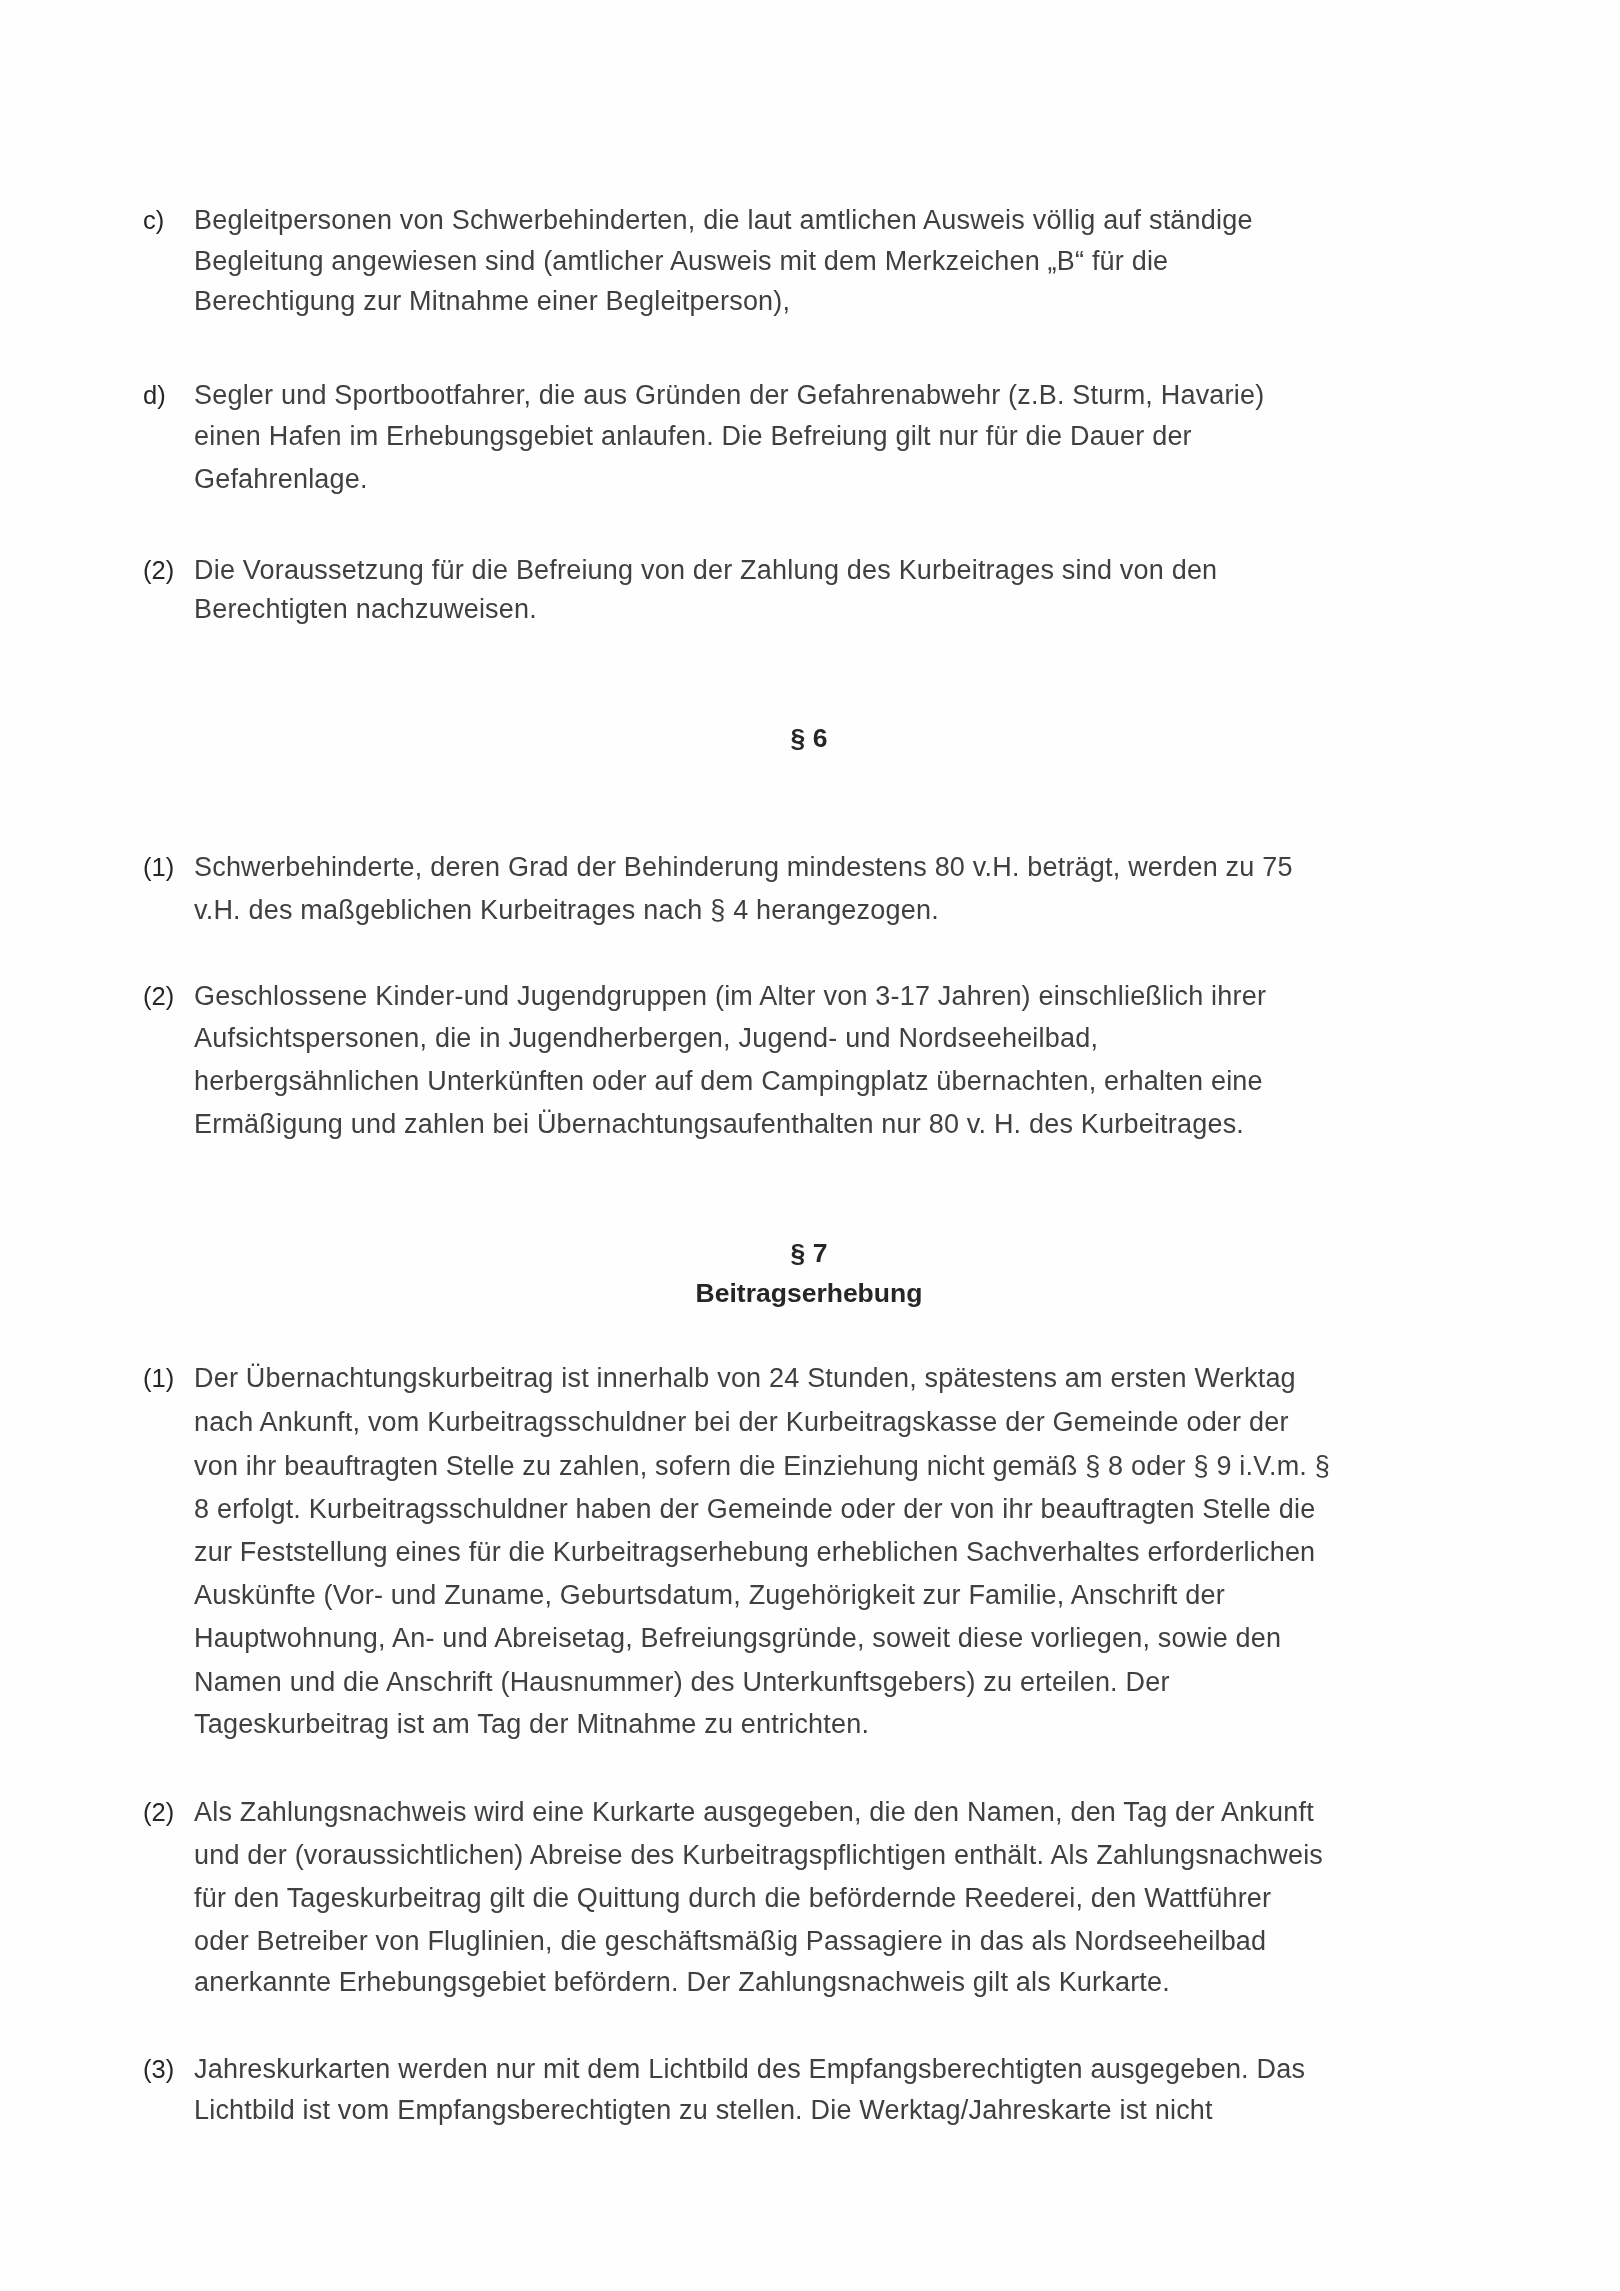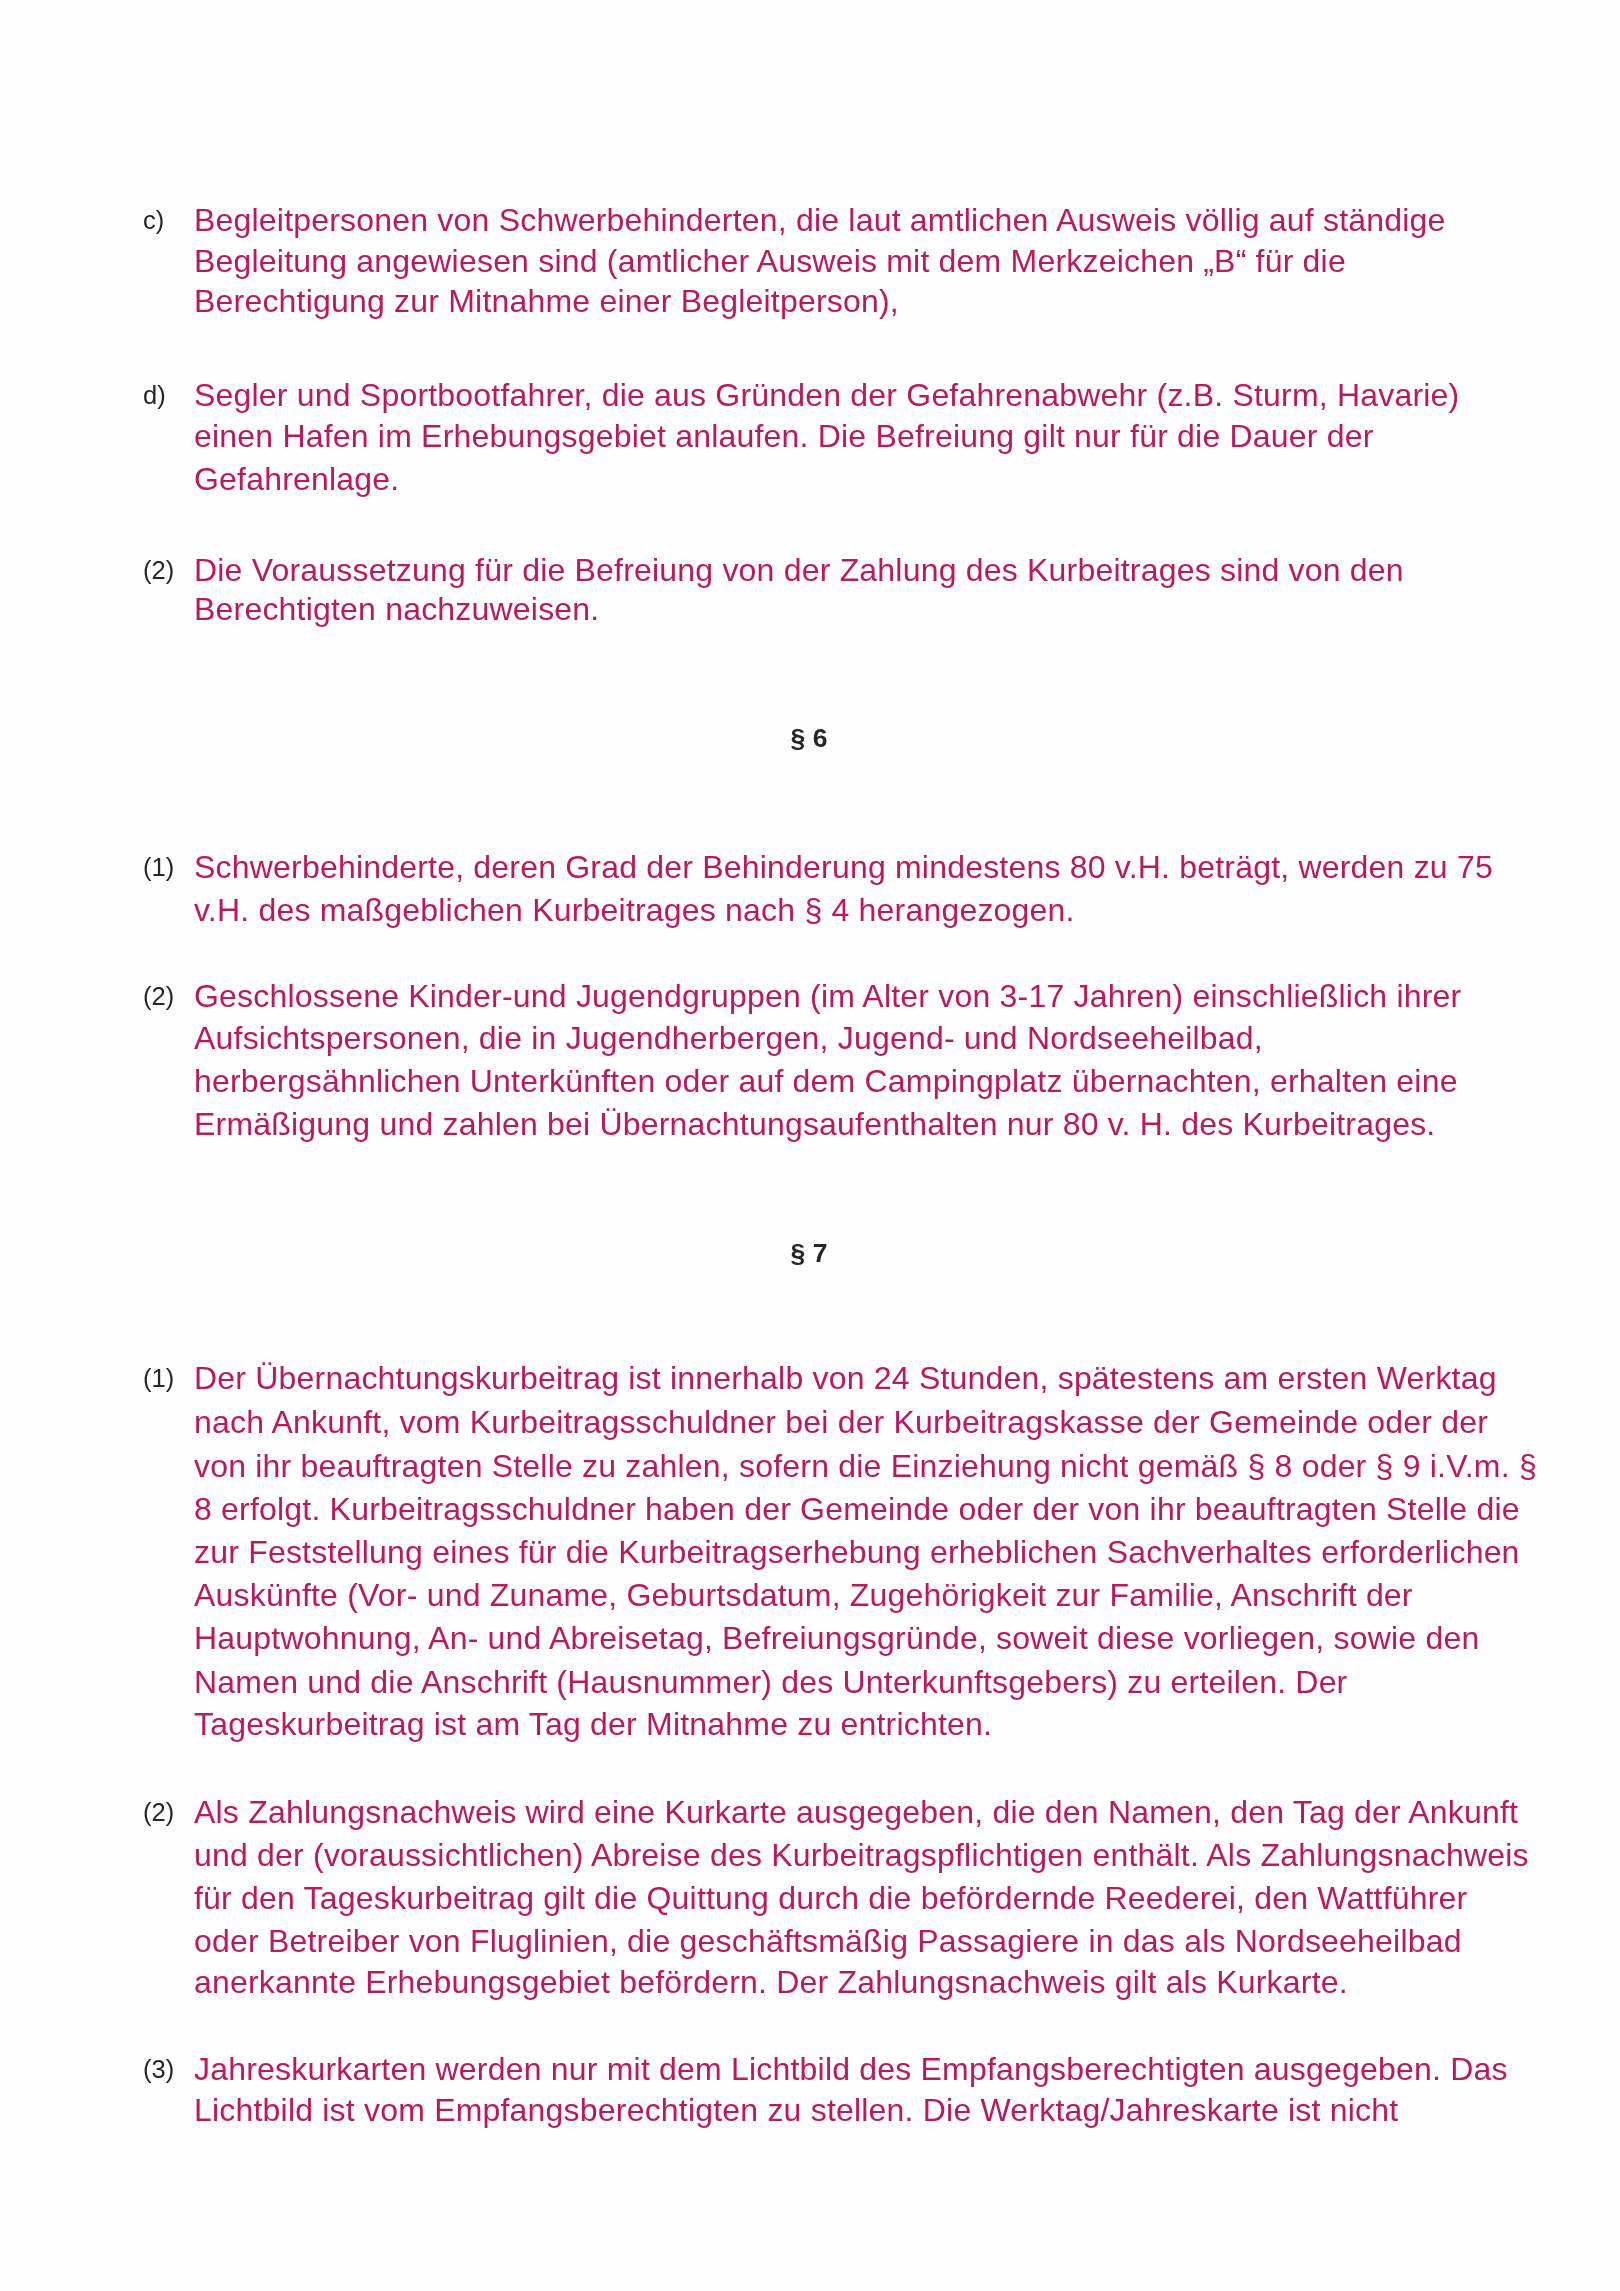--- a/index.html
+++ b/index.html
@@ -2,23 +2,23 @@
 <html><head>
 <meta charset="utf-8">
 <style>
   html, body { margin: 0; padding: 0; background: #ffffff; }
   body { width: 1620px; height: 2292px; position: relative; overflow: hidden; }
   .page { position: absolute; left: 0; top: 0; width: 1620px; height: 2292px; background: #fefefe; }
   .line {
     position: absolute;
     left: 194px;
     font-family: "Liberation Sans", sans-serif;
-    font-size: 32px;
+    font-size: 27px;
     line-height: 29px;
-    color: #be185d;
+    color: #404040;
     white-space: nowrap;
     letter-spacing: 0.2px;
   }
   .label {
     position: absolute;
     left: 143px;
     font-family: "Liberation Sans", sans-serif;
     font-size: 25.5px;
     line-height: 29px;
     color: #262626;
@@ -73,20 +73,21 @@
 
   <div>
     <span class="label" style="top:982px">(2)</span>
     <span class="line" style="top:982px">Geschlossene Kinder-und Jugendgruppen (im Alter von 3-17 Jahren) einschließlich ihrer</span>
     <span class="line" style="top:1024px">Aufsichtspersonen, die in Jugendherbergen, Jugend- und Nordseeheilbad,</span>
     <span class="line" style="top:1067px">herbergsähnlichen Unterkünften oder auf dem Campingplatz übernachten, erhalten eine</span>
     <span class="line" style="top:1110px">Ermäßigung und zahlen bei Übernachtungsaufenthalten nur 80 v. H. des Kurbeitrages.</span>
   </div>
 
   <div class="heading" style="top:1239px"><span>§ 7</span></div>
+  <div class="heading" style="top:1279px"><span>Beitragserhebung</span></div>
 
   <div>
     <span class="label" style="top:1364px">(1)</span>
     <span class="line" style="top:1364px">Der Übernachtungskurbeitrag ist innerhalb von 24 Stunden, spätestens am ersten Werktag</span>
     <span class="line" style="top:1408px">nach Ankunft, vom Kurbeitragsschuldner bei der Kurbeitragskasse der Gemeinde oder der</span>
     <span class="line" style="top:1452px">von ihr beauftragten Stelle zu zahlen, sofern die Einziehung nicht gemäß § 8 oder § 9 i.V.m. §</span>
     <span class="line" style="top:1495px">8 erfolgt. Kurbeitragsschuldner haben der Gemeinde oder der von ihr beauftragten Stelle die</span>
     <span class="line" style="top:1538px">zur Feststellung eines für die Kurbeitragserhebung erheblichen Sachverhaltes erforderlichen</span>
     <span class="line" style="top:1581px">Auskünfte (Vor- und Zuname, Geburtsdatum, Zugehörigkeit zur Familie, Anschrift der</span>
     <span class="line" style="top:1624px">Hauptwohnung, An- und Abreisetag, Befreiungsgründe, soweit diese vorliegen, sowie den</span>

